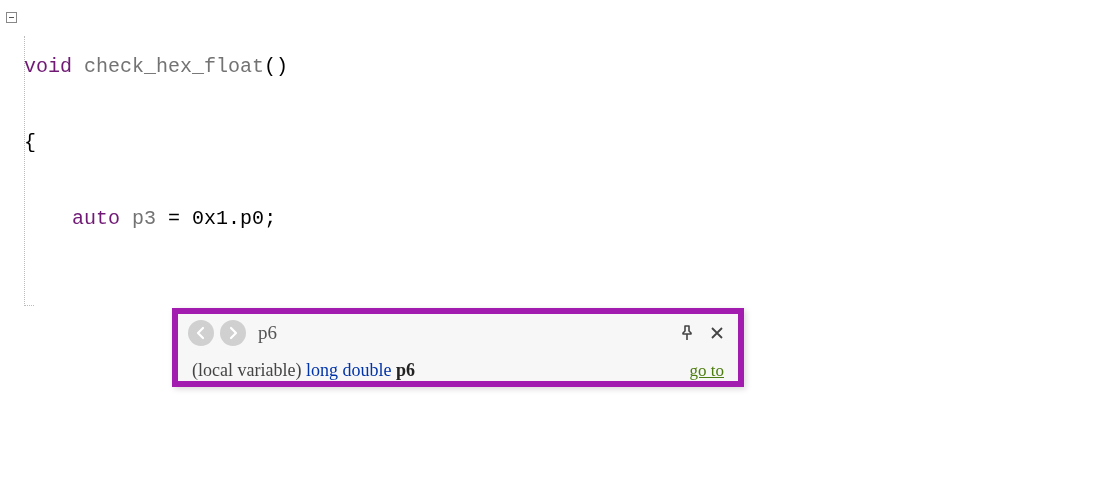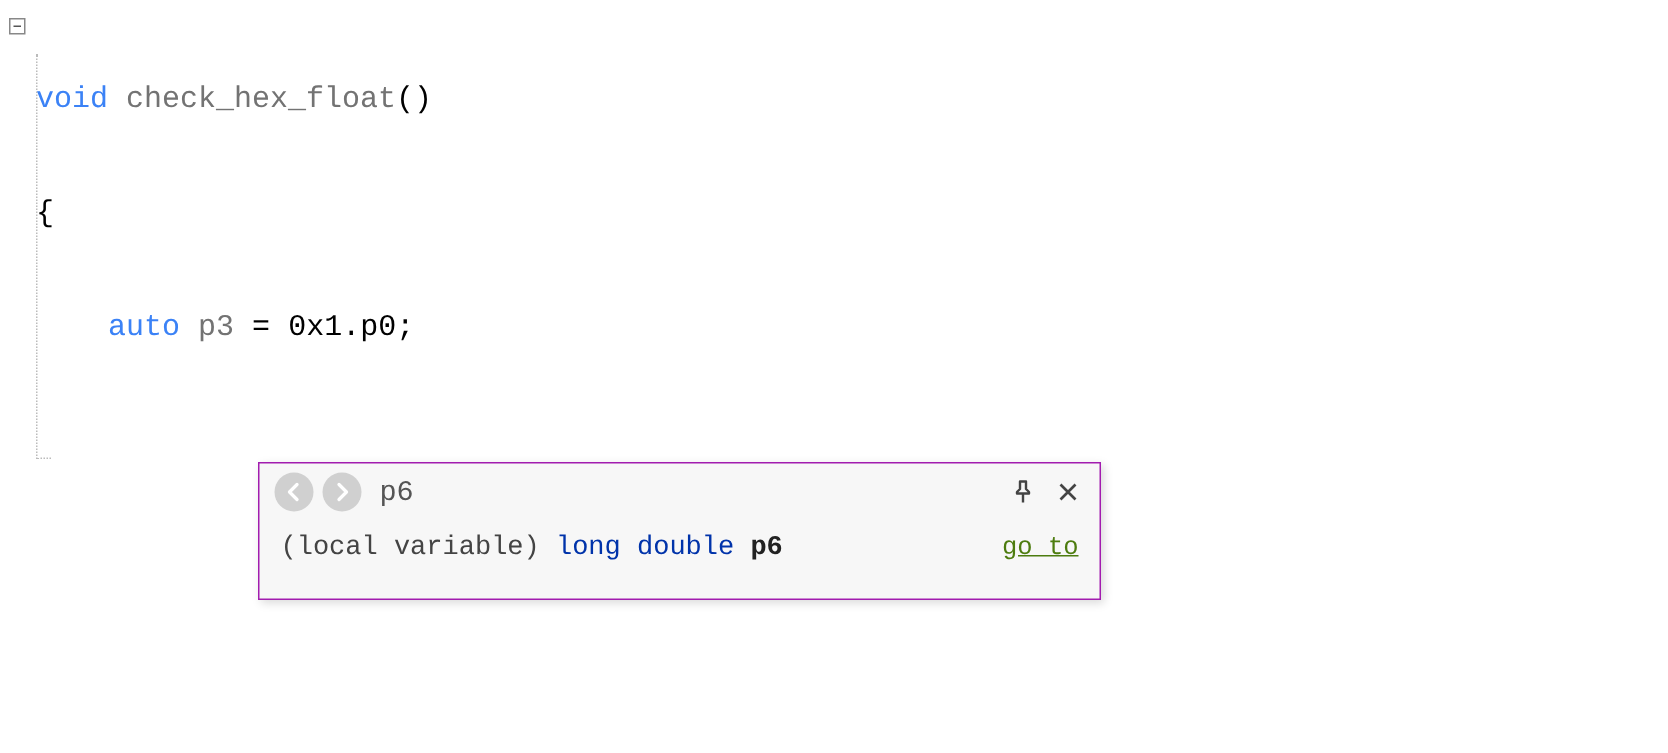--- a/index.html
+++ b/index.html
@@ -44,21 +44,21 @@
   .code {
     margin-left: 22px;
     white-space: pre;
   }
   .line {
     height: 30px;
     line-height: 30px;
     padding-left: 2px;
     position: relative;
   }
-  .kw   { color: #3b82f6; }
+  .kw   { color: #701a75; }
   .num  { color: #000000; }
   .txt  { color: #737373; }
   .punc { color: #000000; }
   .guide {
     position: absolute;
     left: 24px;
     top: 36px;
     width: 0;
     border-left: 1px dotted #bbb;
     height: 270px;
@@ -71,23 +71,23 @@
     height: 0;
     border-top: 1px dotted #bbb;
   }
 
   .tooltip {
     position: absolute;
     left: 172px;
     top: 308px;
     width: 560px;
     background: #f7f7f7;
-    border: 1px solid #a21caf;
+    border: 6px solid #a21caf;
     box-shadow: 2px 2px 6px rgba(0,0,0,0.15);
-    font-family: Liberation Mono, monospace;
+    font-family: Liberation Serif, serif;
     font-size: 18px;
   }
   .tooltip-header {
     display: flex;
     align-items: center;
     padding: 6px 10px 4px 10px;
   }
   .nav-btn {
     width: 26px;
     height: 26px;
@@ -111,21 +111,21 @@
     height: 22px;
     display: flex;
     align-items: center;
     justify-content: center;
     color: #555;
     margin-left: 8px;
     cursor: pointer;
     font-size: 18px;
   }
   .tooltip-body {
-    padding: 10px 14px 24px 14px;
+    padding: 10px 14px 0 14px;
     display: flex;
     align-items: center;
   }
   .tooltip-body .info {
     flex: 1;
     color: #444;
     font-size: 18px;
   }
   .tooltip-body .type { color: #0033aa; }
   .tooltip-body .name { font-weight: 700; color: #222; }

